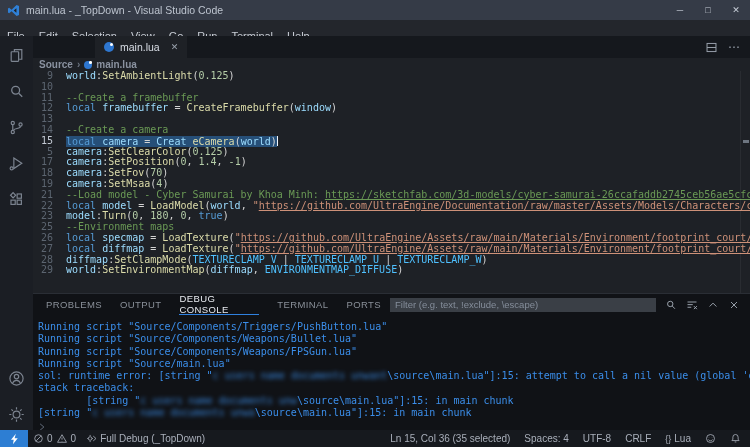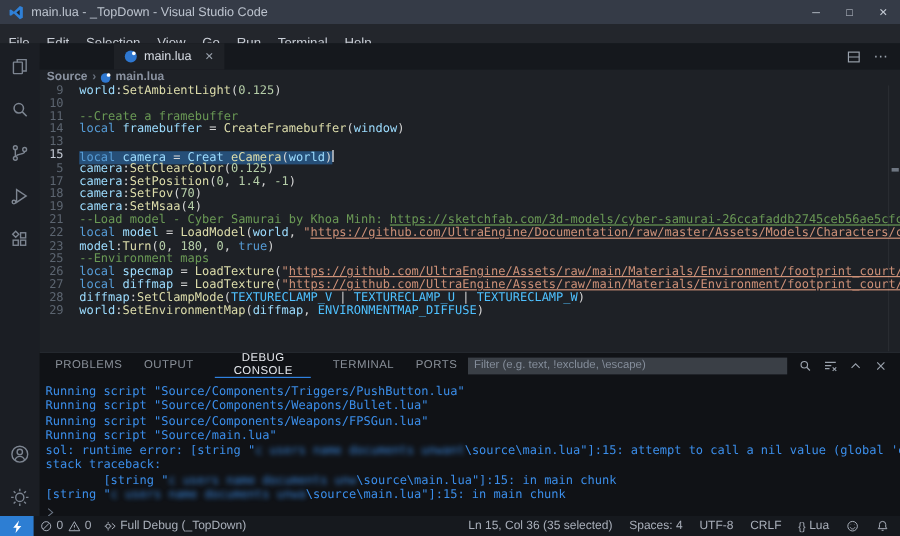--- a/index.html
+++ b/index.html
@@ -57,21 +57,21 @@
   .selection{ background:var(--selection); }
   .caret{ display:inline-block; width:1px; height:10px; background:#f2f5fa; vertical-align:-1px; }
   .overview-ruler{ position:absolute; top:0; right:0; width:10px; height:100%;
                    border-left:1px solid rgba(255,255,255,.05); }
   .ruler-marker{ position:absolute; top:69px; left:2px; width:6px; height:3px; background:#6e7681; }
   
   .panel{ flex:1; display:flex; flex-direction:column; background:var(--panel_bg,#101216);
           border-top:1px solid #2a2e35; min-height:0; }
   .panel-header{ height:21px; display:flex; align-items:center; padding-left:4px; flex:none; }
   .ptab{ margin:0 9px; font-size:9.5px; letter-spacing:.4px; color:#8a9099; height:100%;
-         display:flex; align-items:center; border-bottom:1px solid transparent;text-align:center; }
+         display:flex; align-items:center; border-bottom:1px solid transparent; }
   .ptab.active{ color:#e8ebf0; border-bottom-color:var(--accent); }
   .filter{ margin-left:auto; width:272px; height:14px; background:#3a3f46; border:none; outline:none;
            color:#c7ccd4; font-size:9.5px; padding:0 5px; font-family:"Liberation Sans",sans-serif; }
   .filter::placeholder{ color:#858e9b; }
   .panel-icons{ display:flex; align-items:center; gap:9px; padding:0 10px 0 9px; color:#9aa2ad; }
   .console{ flex:1; padding-top:6px; overflow:hidden;
             font-family:"DejaVu Sans Mono","Liberation Mono",monospace; font-size:10px;
             color:var(--console_text); }
   .console-row{ height:12.3px; line-height:12.3px; white-space:pre; padding-left:5px; }
   .blurred{ filter:blur(2.3px); opacity:.9; }
@@ -192,22 +192,23 @@
         <span class="bc-sep">›</span>
         <span class="lua-mini"></span>
         <span>main.lua</span>
       </div>
 
       <div class="editor">
         <div id="code-lines">
             <div class="code-row"><span class="gutter">9</span><span class="code-body"><span class="tk-v">world</span><span class="tk-p">:</span><span class="tk-f">SetAmbientLight</span><span class="tk-p">(</span><span class="tk-n">0.125</span><span class="tk-p">)</span></span></div>
             <div class="code-row"><span class="gutter">10</span><span class="code-body"></span></div>
             <div class="code-row"><span class="gutter">11</span><span class="code-body"><span class="tk-c">--Create a framebuffer</span></span></div>
-            <div class="code-row"><span class="gutter">14</span><span class="code-body"><span class="tk-k">local</span><span class="tk-p"> </span><span class="tk-v">framebuffer</span><span class="tk-p"> = </span><span class="tk-f">CreateFramebuffer</span><span class="tk-p">(</span><span class="tk-v">window</span><span class="tk-p">)</span></span></div>
+            <div class="code-row"><span class="gutter">12</span><span class="code-body"><span class="tk-k">local</span><span class="tk-p"> </span><span class="tk-v">framebuffer</span><span class="tk-p"> = </span><span class="tk-f">CreateFramebuffer</span><span class="tk-p">(</span><span class="tk-v">window</span><span class="tk-p">)</span></span></div>
             <div class="code-row"><span class="gutter">13</span><span class="code-body"></span></div>
+            <div class="code-row"><span class="gutter">14</span><span class="code-body"><span class="tk-c">--Create a camera</span></span></div>
             <div class="code-row"><span class="gutter active">15</span><span class="code-body"><span class="selection"><span class="tk-k">local</span><span class="tk-p"> </span><span class="tk-v">camera</span><span class="tk-p"> = </span><span class="tk-v">Creat</span><span class="tk-p"> </span><span class="tk-f">eCamera</span><span class="tk-p">(</span><span class="tk-v">world</span><span class="tk-p">)</span></span><span class="caret"></span></span></div>
             <div class="code-row"><span class="gutter">5</span><span class="code-body"><span class="tk-v">camera</span><span class="tk-p">:</span><span class="tk-f">SetClearColor</span><span class="tk-p">(</span><span class="tk-n">0.125</span><span class="tk-p">)</span></span></div>
             <div class="code-row"><span class="gutter">17</span><span class="code-body"><span class="tk-v">camera</span><span class="tk-p">:</span><span class="tk-f">SetPosition</span><span class="tk-p">(</span><span class="tk-n">0</span><span class="tk-p">, </span><span class="tk-n">1.4</span><span class="tk-p">, </span><span class="tk-n">-1</span><span class="tk-p">)</span></span></div>
             <div class="code-row"><span class="gutter">18</span><span class="code-body"><span class="tk-v">camera</span><span class="tk-p">:</span><span class="tk-f">SetFov</span><span class="tk-p">(</span><span class="tk-n">70</span><span class="tk-p">)</span></span></div>
             <div class="code-row"><span class="gutter">19</span><span class="code-body"><span class="tk-v">camera</span><span class="tk-p">:</span><span class="tk-f">SetMsaa</span><span class="tk-p">(</span><span class="tk-n">4</span><span class="tk-p">)</span></span></div>
             <div class="code-row"><span class="gutter">21</span><span class="code-body"><span class="tk-c">--Load model - Cyber Samurai by Khoa Minh: </span><span class="tk-cu">https://sketchfab.com/3d-models/cyber-samurai-26ccafaddb2745ceb56ae5cfc65bfed5</span></span></div>
             <div class="code-row"><span class="gutter">22</span><span class="code-body"><span class="tk-k">local</span><span class="tk-p"> </span><span class="tk-v">model</span><span class="tk-p"> = </span><span class="tk-f">LoadModel</span><span class="tk-p">(</span><span class="tk-v">world</span><span class="tk-p">, </span><span class="tk-s">"</span><span class="tk-su">https://github.com/UltraEngine/Documentation/raw/master/Assets/Models/Characters/cyber_samurai.glb</span></span></div>
             <div class="code-row"><span class="gutter">23</span><span class="code-body"><span class="tk-v">model</span><span class="tk-p">:</span><span class="tk-f">Turn</span><span class="tk-p">(</span><span class="tk-n">0</span><span class="tk-p">, </span><span class="tk-n">180</span><span class="tk-p">, </span><span class="tk-n">0</span><span class="tk-p">, </span><span class="tk-k">true</span><span class="tk-p">)</span></span></div>
             <div class="code-row"><span class="gutter">25</span><span class="code-body"><span class="tk-c">--Environment maps</span></span></div>
             <div class="code-row"><span class="gutter">26</span><span class="code-body"><span class="tk-k">local</span><span class="tk-p"> </span><span class="tk-v">specmap</span><span class="tk-p"> = </span><span class="tk-f">LoadTexture</span><span class="tk-p">(</span><span class="tk-s">"</span><span class="tk-su">https://github.com/UltraEngine/Assets/raw/main/Materials/Environment/footprint_court/specular.dds</span></span></div>

